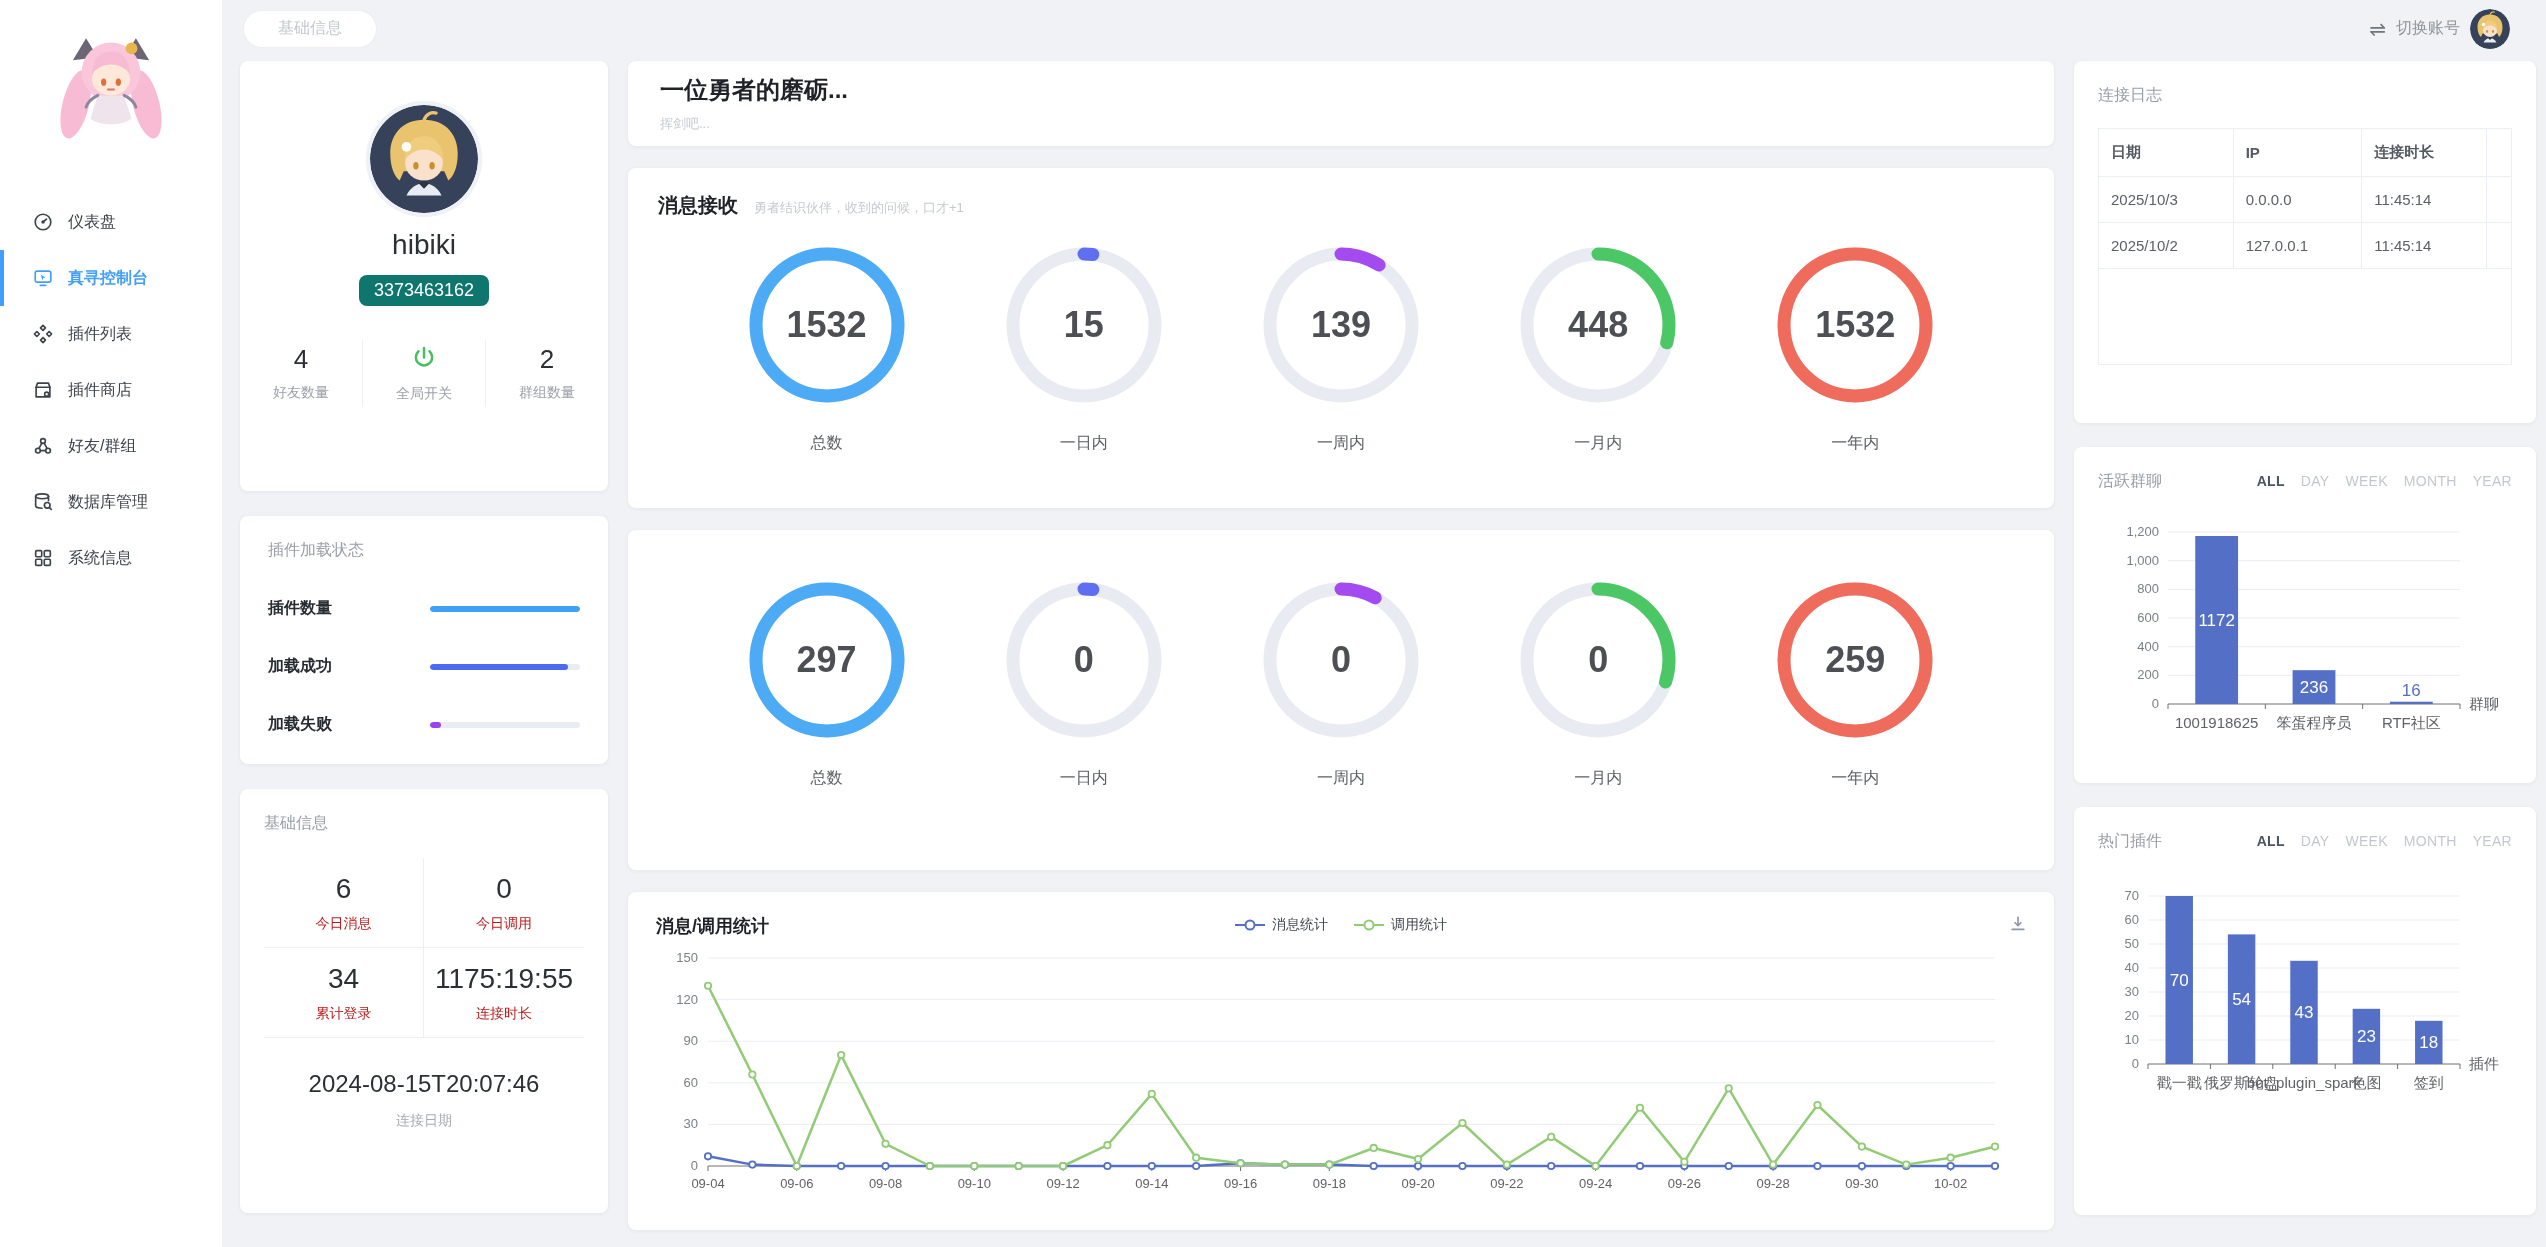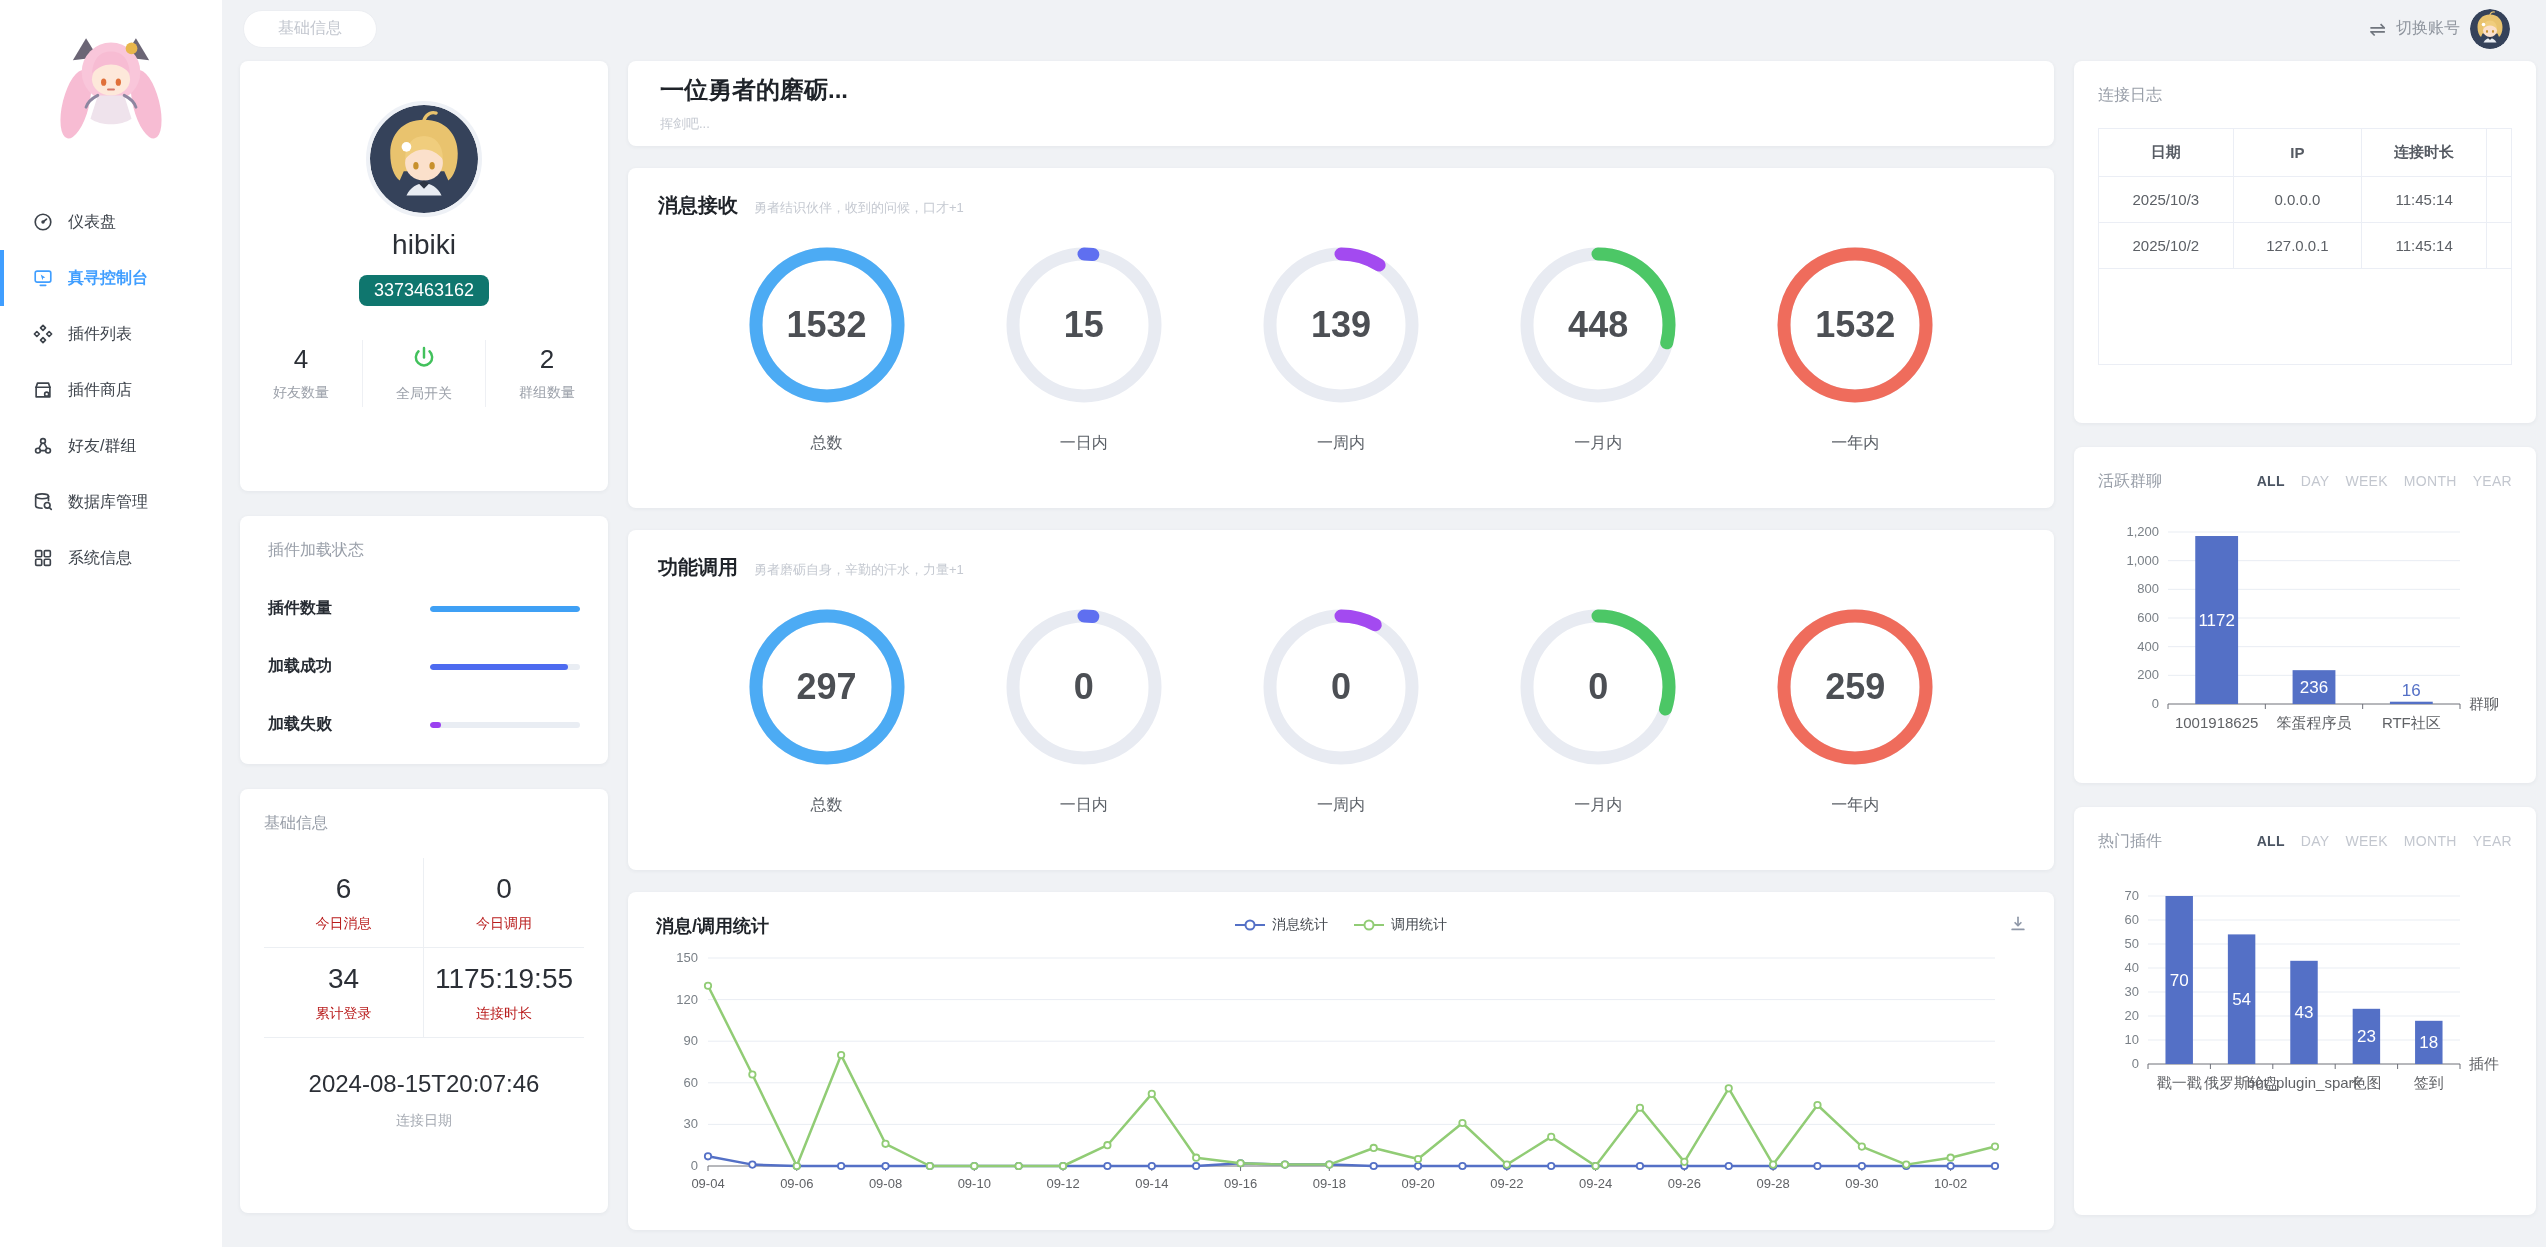--- a/index.html
+++ b/index.html
@@ -87,21 +87,21 @@
   .chart-card{height:338px;padding:22px 28px;position:relative;}
   .cc-title{font-size:18px;font-weight:700;color:#1f2329;}
   .legend{position:absolute;top:24px;left:50%;transform:translateX(-50%);display:flex;gap:26px;align-items:center;}
   .legend-item{display:flex;align-items:center;gap:7px;font-size:14px;color:#43484f;}
   .dl-btn{position:absolute;top:22px;right:26px;color:#8f98a8;cursor:pointer;}
   .dl-btn svg{width:20px;height:20px;}
 
   
   .log-card{height:362px;padding:24px;}
   .log-table{width:100%;border-collapse:collapse;margin-top:22px;}
-  .log-table th,.log-table td{border:1px solid #ebeef5;font-size:15px;color:#5c6066;text-align:center;
+  .log-table th,.log-table td{border:1px solid #ebeef5;font-size:15px;color:#5c6066;text-align:left;
     padding:14px 12px;}
   .log-table th{font-weight:700;color:#565b63;}
   .table-void{border:1px solid #ebeef5;border-top:none;height:96px;}
 
   .bar-card{position:relative;padding:24px;}
   .groups-card{height:336px;}
   .plugins-card{height:408px;}
   .tabs{position:absolute;top:26px;right:24px;display:flex;gap:16px;font-size:14px;}
   .tab{color:#c3c7cf;letter-spacing:.3px;cursor:pointer;}
   .tab.active{color:#4b5563;font-weight:700;}
@@ -353,24 +353,20 @@
                 <div class="ring-box"><svg width="160" height="160">
                     <circle cx="80" cy="80" r="71" fill="none" stroke="#e8ebf2" stroke-width="13"></circle>
                     <circle cx="80" cy="80" r="71" fill="none" stroke="#ef6c5c" stroke-width="13" transform="rotate(-90 80 80)"></circle>
                   </svg><div class="ring-num">1532</div></div>
                 <div class="ring-label">一年内</div>
               </div>
             </div>
         </section>
 
         <section class="card ring-card">
-          <div class="rc-head">
-            <span class="rc-title">功能调用</span>
-            <span class="rc-desc">勇者磨砺自身，辛勤的汗水，力量+1</span>
-          </div>
           <div class="rings" id="call-rings">
               <div class="ring">
                 <div class="ring-box"><svg width="160" height="160">
                     <circle cx="80" cy="80" r="71" fill="none" stroke="#e8ebf2" stroke-width="13"></circle>
                     <circle cx="80" cy="80" r="71" fill="none" stroke="#4cabf4" stroke-width="13" transform="rotate(-90 80 80)"></circle>
                   </svg><div class="ring-num">297</div></div>
                 <div class="ring-label">总数</div>
               </div>
               <div class="ring">
                 <div class="ring-box"><svg width="160" height="160">

